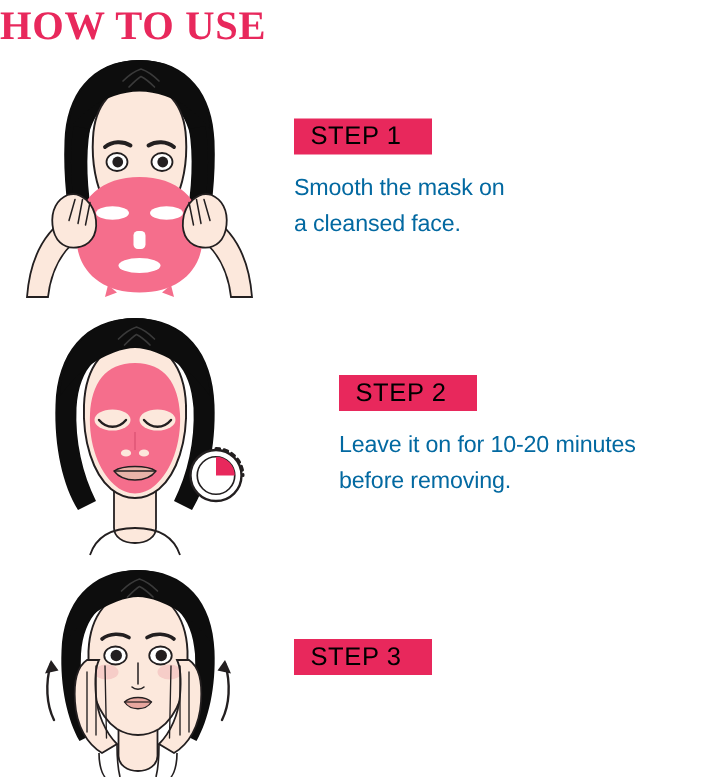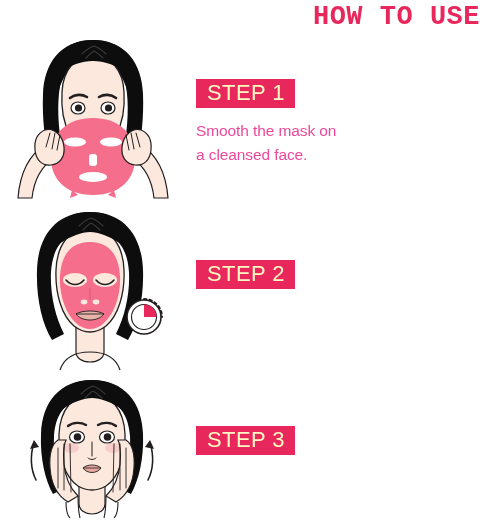--- a/index.html
+++ b/index.html
@@ -20,54 +20,54 @@
     height: 520px;
     background: #ffffff;
   }
 
   
   .title {
     position: absolute;
     left: 0;
     top: 2px;
     width: 480px;
-    text-align: right;
+    text-align: left;
     font-size: 27px;
     font-weight: bold;
     letter-spacing: 0.5px;
     color: #e8285c;
-    font-family: Liberation Mono, monospace;
+    font-family: Liberation Serif, serif;
   }
 
   
   .step {
     position: absolute;
     left: 196px;
   }
   .step-1 { top: 79px; }
-  .step-2 { top: 260px; }
+  .step-2 { top: 250px; margin-left: 30px; }
   .step-3 { top: 426px; }
 
   .badge {
     display: inline-block;
     background: #e8285c;
-    color: #fef9c3;
-    font-size: 22px;
+    color: #000000;
+    font-size: 17px;
     font-weight: normal;
     letter-spacing: 0.4px;
-    padding: 3px 10px 4px 11px;
+    padding: 3px 20px 4px 11px;
     line-height: 1;
     font-family: "Liberation Sans", sans-serif;
   }
 
   .body-text {
     margin-top: 11px;
     font-size: 15.5px;
     line-height: 1.52;
-    color: #ec4899;
+    color: #0369a1;
     font-family: "Liberation Sans", sans-serif;
     white-space: pre-line;
     letter-spacing: -0.1px;
   }
 
   
   .illus {
     position: absolute;
     left: 8px;
   }
@@ -213,19 +213,21 @@
   </div>
 
   <div class="step step-1">
     <div class="badge">STEP 1</div>
     <div class="body-text">Smooth the mask on
 a cleansed face.</div>
   </div>
 
   <div class="step step-2">
     <div class="badge">STEP 2</div>
+    <div class="body-text">Leave it on for 10-20 minutes
+before removing.</div>
   </div>
 
   <div class="step step-3">
     <div class="badge">STEP 3</div>
   </div>
 
 </div>
 
 </body></html>

